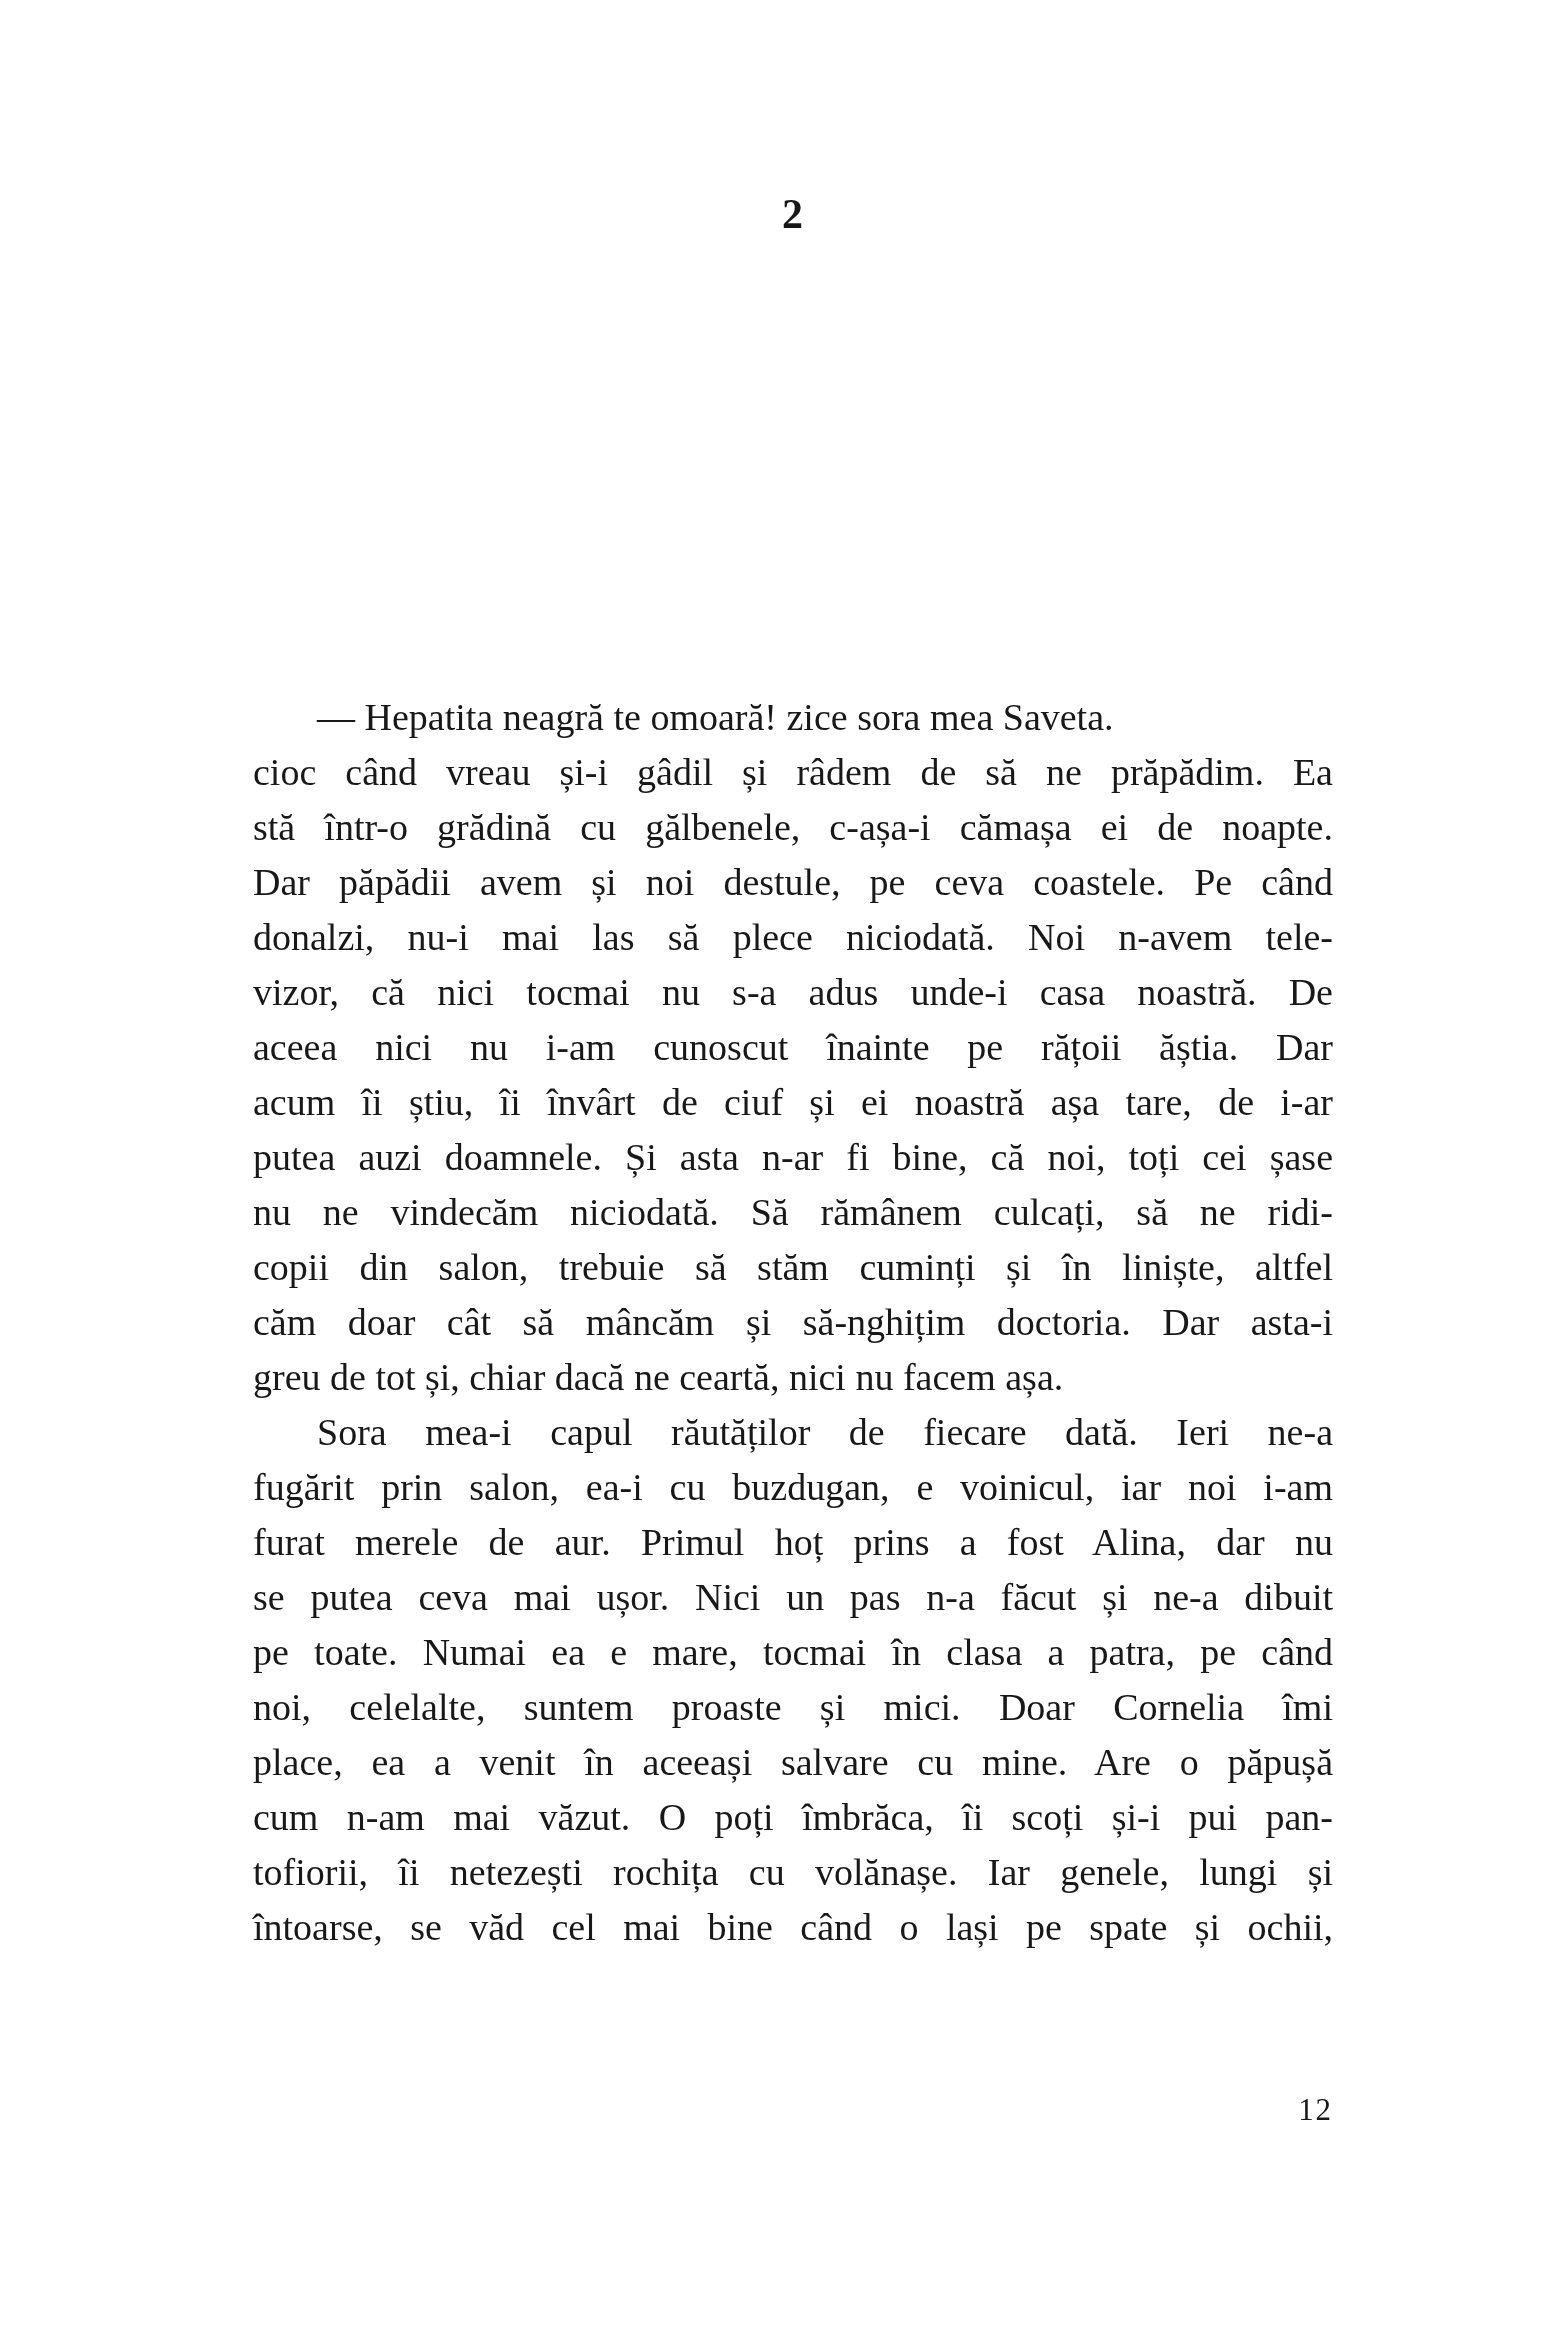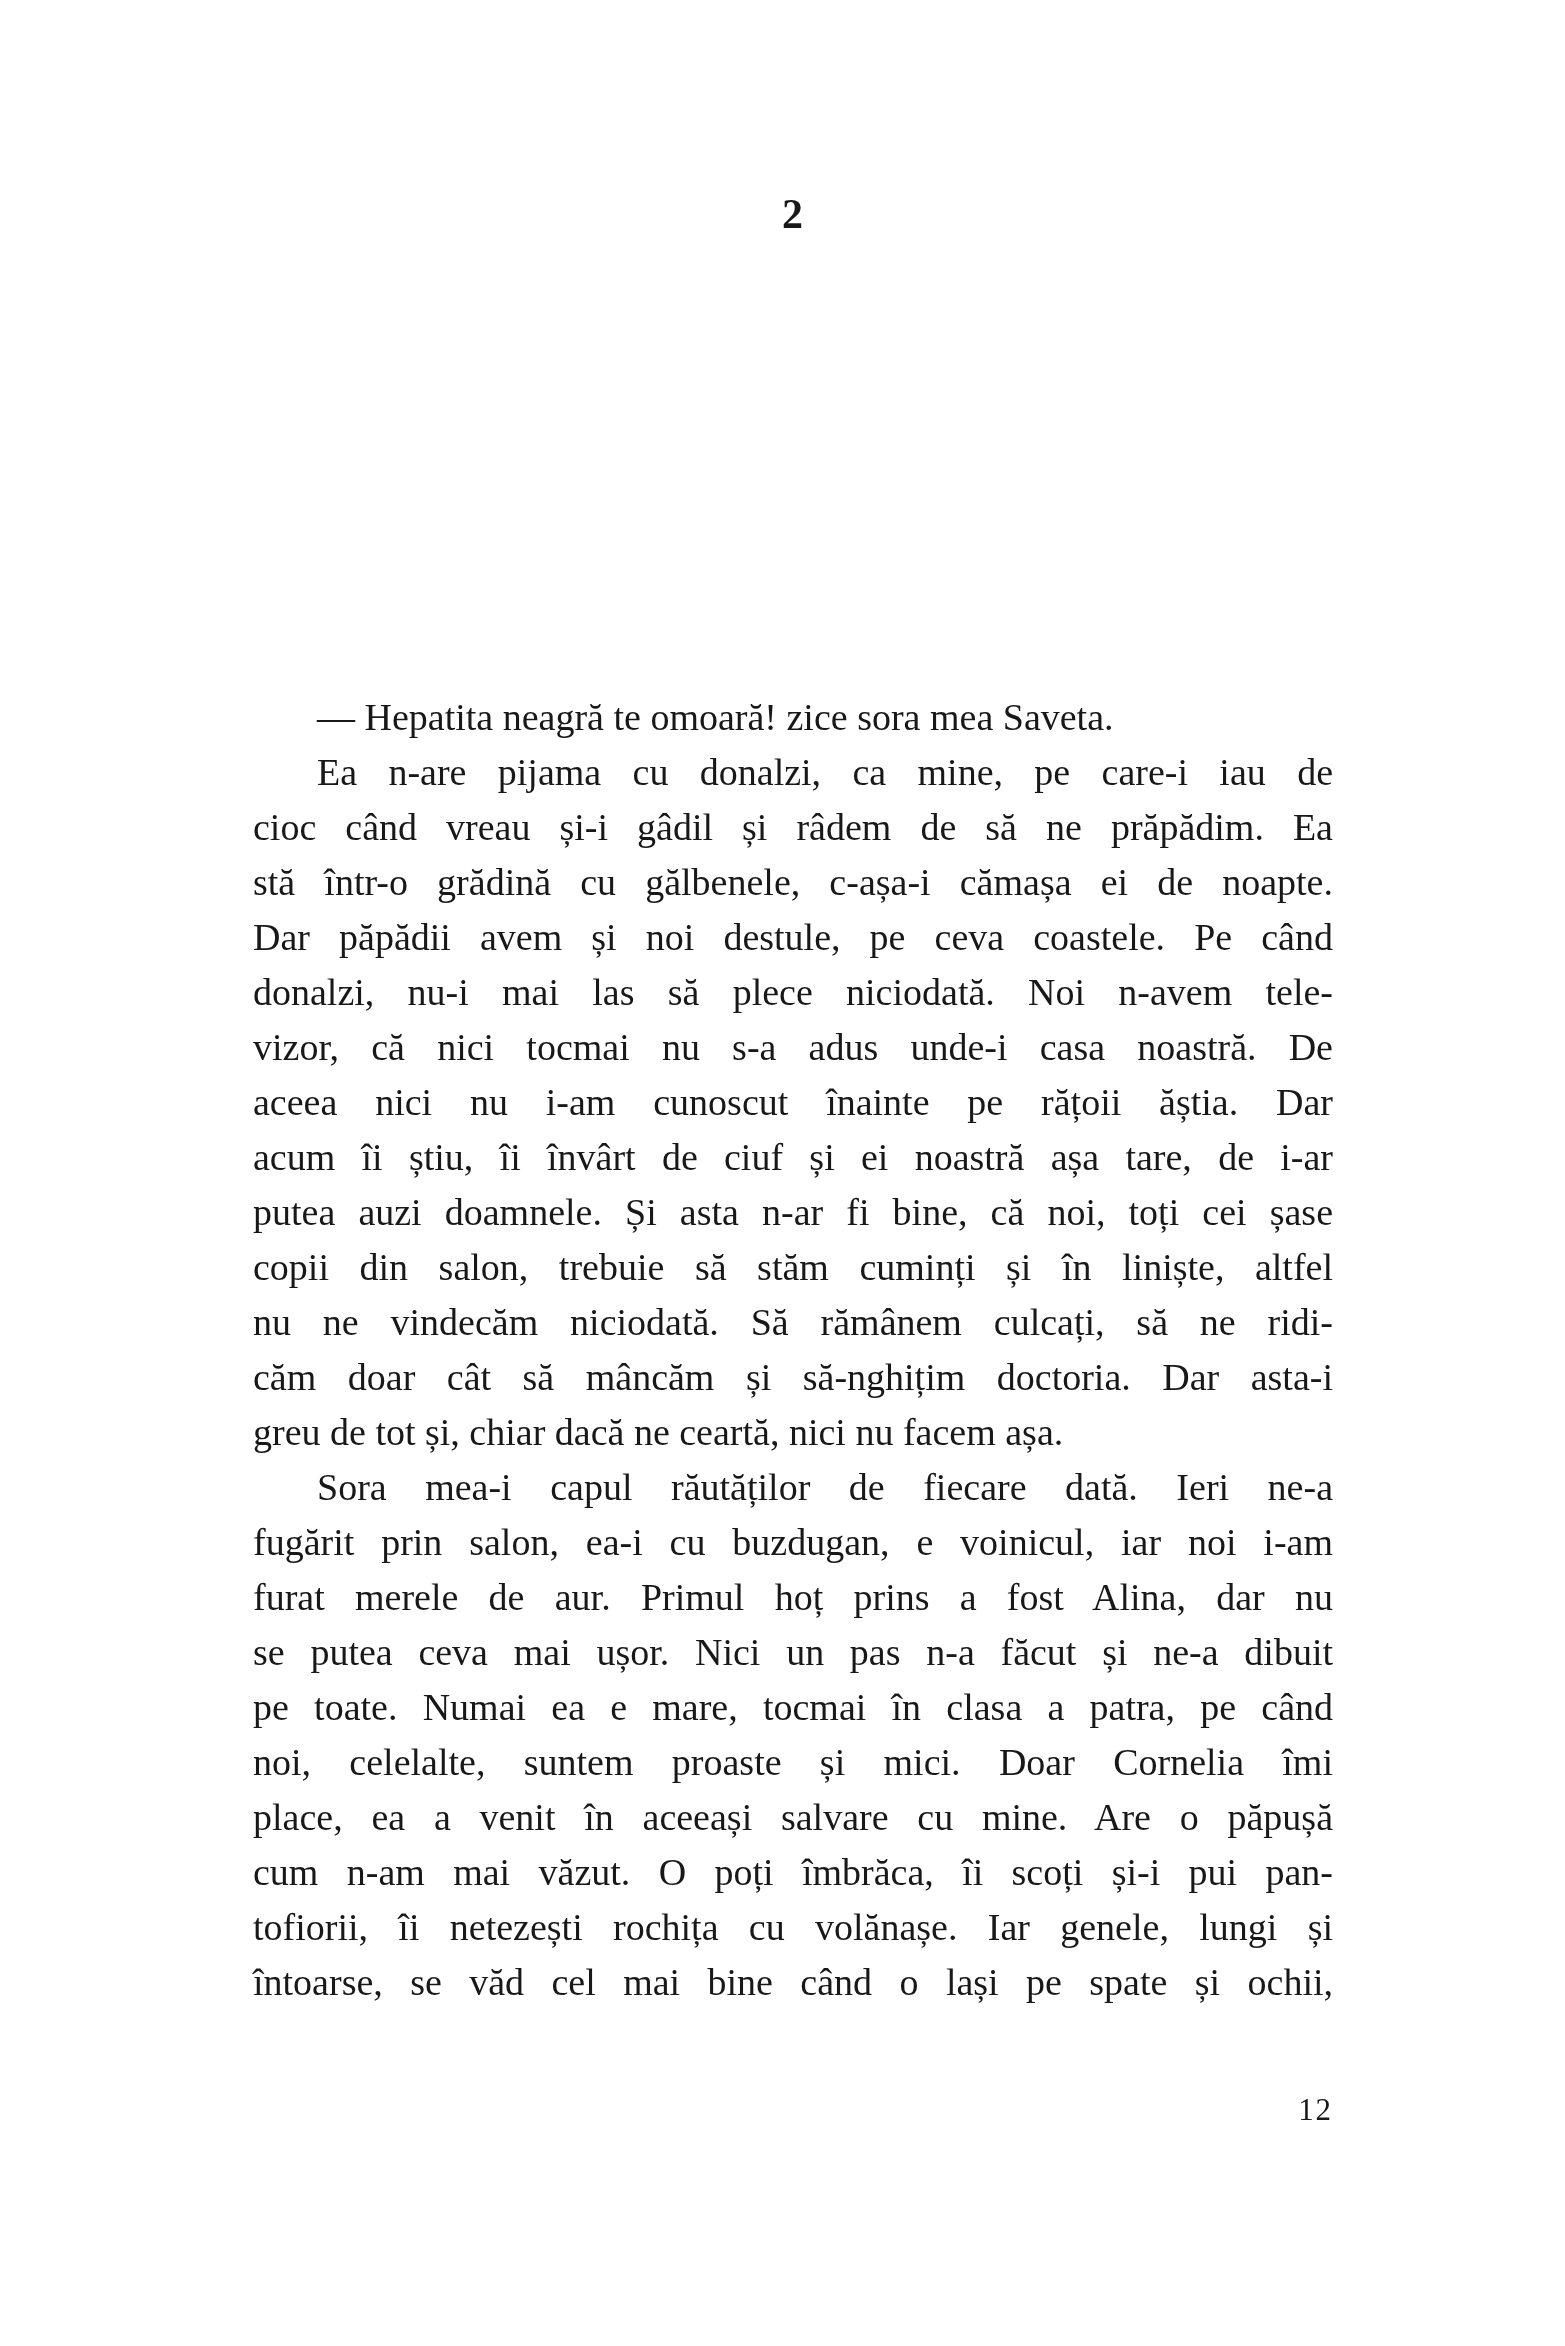--- a/index.html
+++ b/index.html
@@ -64,31 +64,30 @@
   }
 </style>
 </head>
 <body>
 
 <div class="page">
   <div class="chapter-number">2</div>
 
   <div class="text-block">
       <div class="line indent">— Hepatita neagră te omoară! zice sora mea Saveta.</div>
-      <div class="line indent just">Ea n-are pijama cu donalzi, ca mine, pe care-i iau de</div>
       <div class="line just">cioc când vreau și-i gâdil și râdem de să ne prăpădim. Ea</div>
       <div class="line just">stă într-o grădină cu gălbenele, c-așa-i cămașa ei de noapte.</div>
       <div class="line just">Dar păpădii avem și noi destule, pe ceva coastele. Pe când</div>
       <div class="line just">donalzi, nu-i mai las să plece niciodată. Noi n-avem tele-</div>
       <div class="line just">vizor, că nici tocmai nu s-a adus unde-i casa noastră. De</div>
       <div class="line just">aceea nici nu i-am cunoscut înainte pe rățoii ăștia. Dar</div>
       <div class="line just">acum îi știu, îi învârt de ciuf și ei noastră așa tare, de i-ar</div>
       <div class="line just">putea auzi doamnele. Și asta n-ar fi bine, că noi, toți cei șase</div>
+      <div class="line just">nu ne vindecăm niciodată. Să rămânem culcați, să ne ridi-</div>
       <div class="line just">copii din salon, trebuie să stăm cuminți și în liniște, altfel</div>
-      <div class="line just">nu ne vindecăm niciodată. Să rămânem culcați, să ne ridi-</div>
       <div class="line just">căm doar cât să mâncăm și să-nghițim doctoria. Dar asta-i</div>
       <div class="line">greu de tot și, chiar dacă ne ceartă, nici nu facem așa.</div>
       <div class="line indent just">Sora mea-i capul răutăților de fiecare dată. Ieri ne-a</div>
       <div class="line just">fugărit prin salon, ea-i cu buzdugan, e voinicul, iar noi i-am</div>
       <div class="line just">furat merele de aur. Primul hoț prins a fost Alina, dar nu</div>
       <div class="line just">se putea ceva mai ușor. Nici un pas n-a făcut și ne-a dibuit</div>
       <div class="line just">pe toate. Numai ea e mare, tocmai în clasa a patra, pe când</div>
       <div class="line just">noi, celelalte, suntem proaste și mici. Doar Cornelia îmi</div>
       <div class="line just">place, ea a venit în aceeași salvare cu mine. Are o păpușă</div>
       <div class="line just">cum n-am mai văzut. O poți îmbrăca, îi scoți și-i pui pan-</div>

